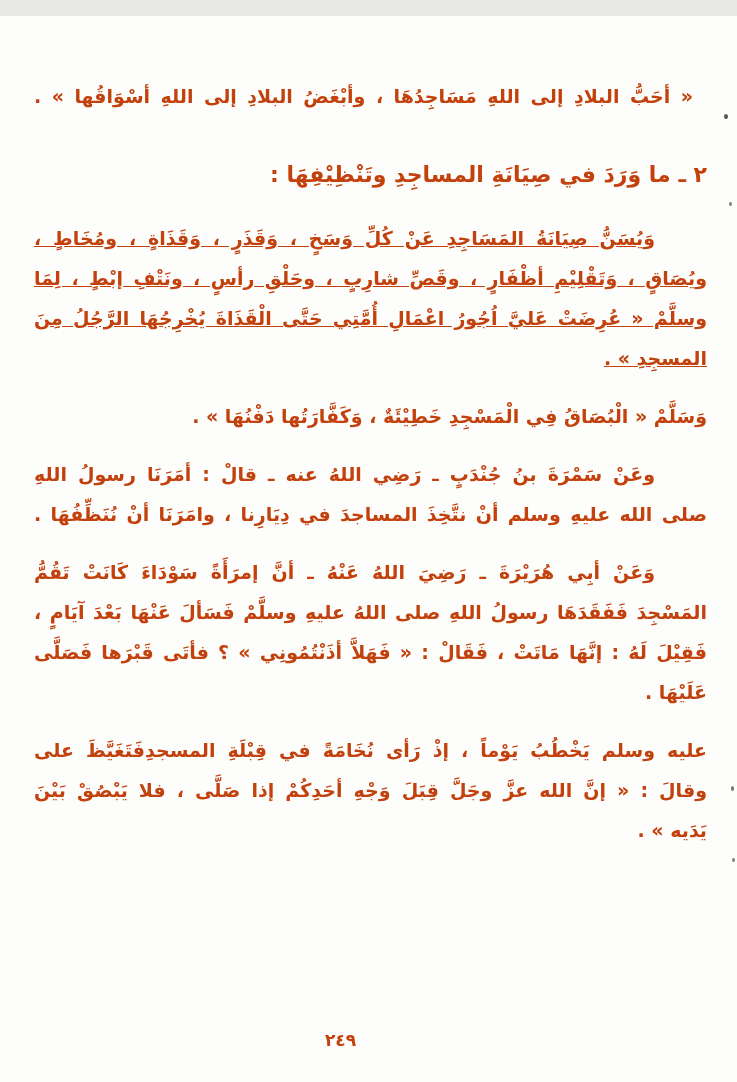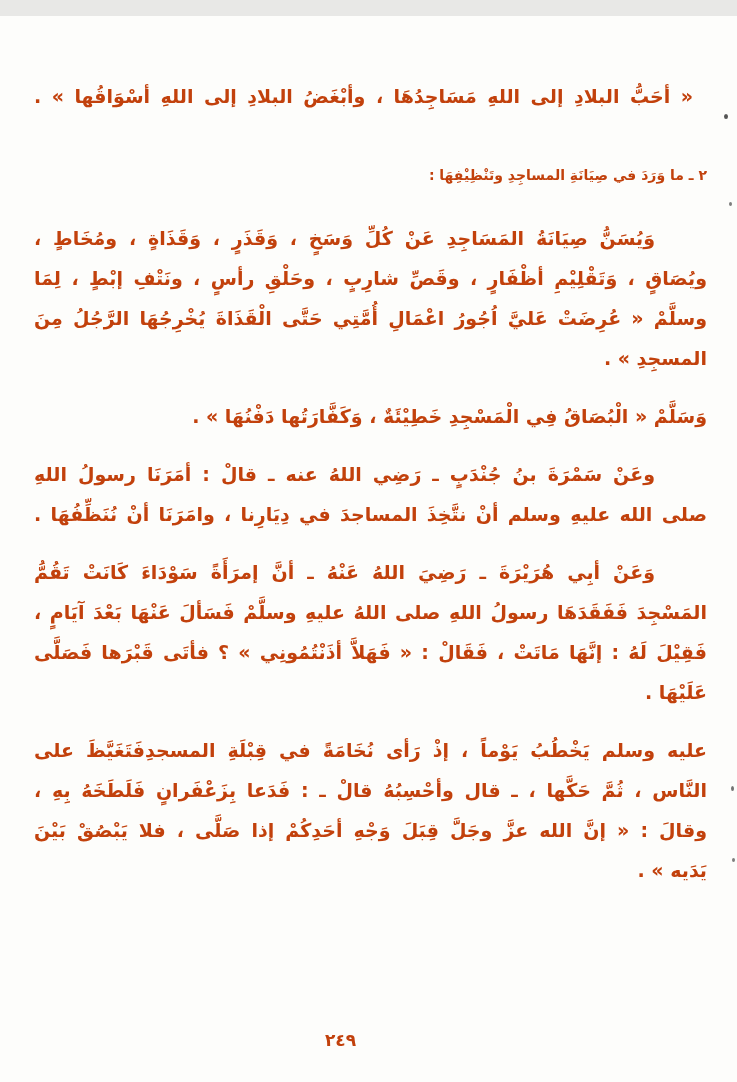--- a/index.html
+++ b/index.html
@@ -23,29 +23,29 @@
     overflow:hidden;
     white-space:nowrap;
   }
   
   .j { text-align:justify; text-align-last:justify; white-space:normal; }
   
   .s { text-align:right; text-align-last:right; }
   .ind  { padding-right:52px; }  
   .ind-sm { padding-right:14px; }
   .heading {
-    font-size:14px;
+    font-size:22px;
     font-weight:800;
     text-align:right;
     height:42px; line-height:42px;
     margin-top:38px;
     letter-spacing:0.2px;
   }
   .opening { margin-top:0; }
-  .para1 { margin-top:22px; }
+  .para1 { margin-top:22px;text-decoration:underline; }
   .para  { margin-top:18px; }
   .page-number {
     position:absolute;
     bottom:48px; left:0; right:0;
     text-align:center;
     font-size:17px;
     font-weight:800;
     transform:translateX(-28px);
     letter-spacing:2px;
   }
@@ -91,21 +91,20 @@
 
   <div class="para">
     <div class="line j ind">وَعَنْ أبِي هُرَيْرَةَ ـ رَضِيَ اللهُ عَنْهُ ـ أنَّ إمرَأَةً سَوْدَاءَ كَانَتْ تَقُمُّ</div>
     <div class="line j">المَسْجِدَ فَفَقَدَهَا رسولُ اللهِ صلى اللهُ عليهِ وسلَّمْ فَسَألَ عَنْهَا بَعْدَ آيَامٍ ،</div>
     <div class="line j">فَقِيْلَ لَهُ : إنَّهَا مَاتَتْ ، فَقَالْ : « فَهَلاَّ أذَنْتُمُونِي » ؟ فأتَى قَبْرَها فَصَلَّى</div>
     <div class="line s">عَلَيْهَا .</div>
   </div>
 
   <div class="para">
     <div class="line j">عليه وسلم يَخْطُبُ يَوْماً ، إذْ رَأى نُخَامَةً في قِبْلَةِ المسجدِفَتَغَيَّظَ على</div>
-    <div class="line j">النَّاس ، ثُمَّ حَكَّها ، ـ قال وأحْسِبُهُ قالْ ـ : فَدَعا بِزَعْفَرانٍ فَلَطَخَهُ بِهِ ،</div>
     <div class="line j">وقالَ : « إنَّ الله عزَّ وجَلَّ قِبَلَ وَجْهِ أحَدِكُمْ إذا صَلَّى ، فلا يَبْصُقْ بَيْنَ</div>
     <div class="line s">يَدَيه » .</div>
   </div>
 
   <div class="page-number">٢٤٩</div>
 
   <div class="speck sp1"></div>
   <div class="speck sp2"></div>
   <div class="speck sp3"></div>
   <div class="speck sp4"></div>

